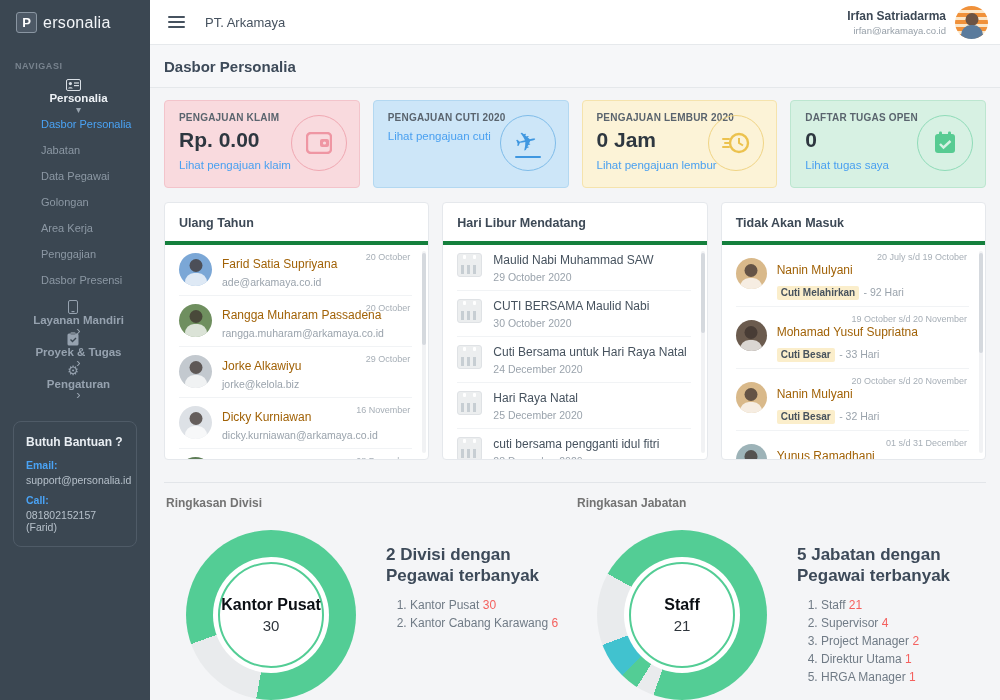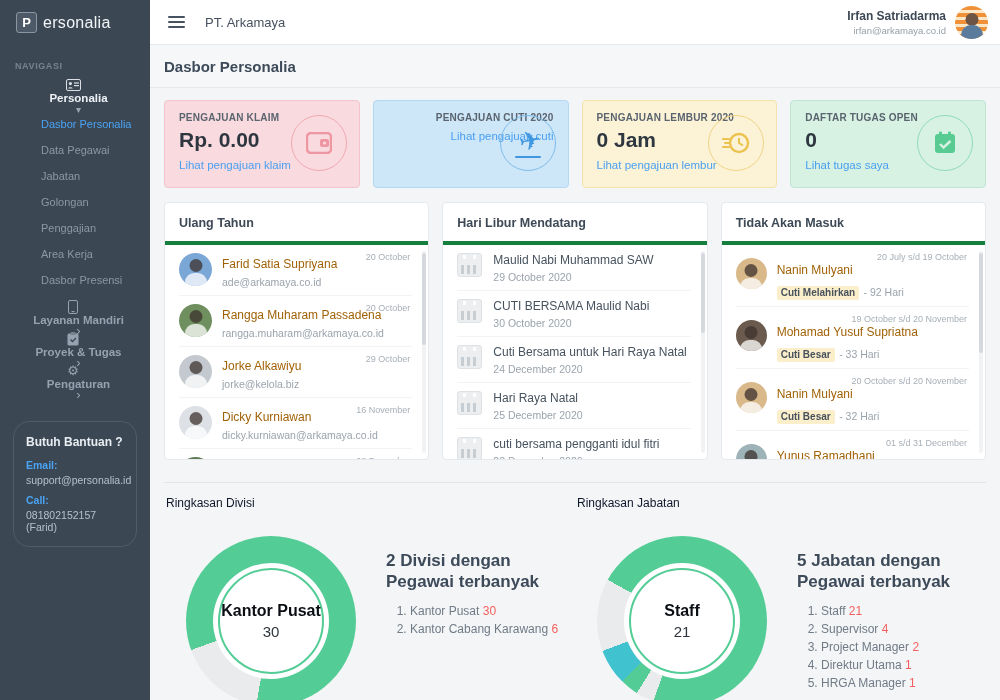--- a/index.html
+++ b/index.html
@@ -16,21 +16,21 @@
   .nav-parent { height:32px; display:flex; align-items:center; padding:0 10px 0 17px; cursor:pointer;flex-direction:column; }
   .nav-parent .ic { width:15px; height:15px; margin-right:11px; flex:none; display:flex; align-items:center; justify-content:center; }
   .nav-parent .lbl { font-size:11.5px; font-weight:bold; color:#96a2af; flex:1; }
   .nav-parent.open .lbl { color:#eef2f6; }
   .chev { color:#9aa5b0; font-size:10px; }
   .chev-r { color:#9aa5b0; font-size:13px; line-height:10px; }
   .subnav { padding:2px 0 6px 0; }
   .subnav-item { display:block; padding:7px 0 7px 41px; font-size:11px; color:#8c98a4; cursor:pointer; text-decoration:none; }
   .subnav-item.active { color:#4aa3f5; }
   .glyph-ic { font-size:13px; color:#96a2af; }
-  .help-box { margin:26px 13px 0 13px; border:1px solid #4f5b67; border-radius:16px; padding:13px 12px; }
+  .help-box { margin:26px 13px 0 13px; border:1px solid #4f5b67; border-radius:8px; padding:13px 12px; }
   .help-title { color:#e9eef3; font-size:12px; font-weight:bold; margin-bottom:10px; }
   .help-label { color:#4aa3f5; font-size:10.5px; font-weight:bold; margin-top:8px; }
   .help-val { color:#b6c0ca; font-size:10.5px; margin-top:3px; }
 
   
   .topbar { position:absolute; left:150px; top:0; right:0; height:45px; background:#fff; border-bottom:1px solid #e6e9ec;
             display:flex; align-items:center; padding:0 12px 0 18px; }
   .burger { width:17px; cursor:pointer; margin-right:20px; }
   .burger div { height:2px; background:#46525f; margin:3px 0; border-radius:1px; }
   .company { font-size:13px; color:#46525f; }
@@ -53,21 +53,21 @@
 
   .cards { display:flex; gap:13px; }
   .card { flex:1; height:88px; border-radius:4px; padding:11px 14px; position:relative; border:1px solid transparent; cursor:pointer; }
   .card-label { font-size:10px; font-weight:bold; color:#5a646e; letter-spacing:.2px; }
   .card-value { font-size:21px; font-weight:bold; color:#2e3740; margin-top:5px; }
   .card-link { font-size:11.5px; color:#4aa0f0; margin-top:7px; display:inline-block; text-decoration:none; }
   .card-iconwrap { position:absolute; right:12px; top:14px; width:56px; height:56px; border-radius:50%;
                    display:flex; align-items:center; justify-content:center; border:1.5px solid; }
   .card.red    { background:#f9dade; border-color:#f3c4cb; }
   .card.red    .card-iconwrap { border-color:#f0a8b2; color:#ef96a3; }
-  .card.blue   { background:#cde6f8; border-color:#b3d8f1;text-align:right; }
+  .card.blue   { background:#cde6f8; border-color:#b3d8f1; }
   .card.blue   .card-iconwrap { border-color:#7fbcе9; border-color:#7fbce9; color:#3f97e0; }
   .card.yellow { background:#fcf3d7; border-color:#f5e3ad; }
   .card.yellow .card-iconwrap { border-color:#f0d485; color:#ecc24e; }
   .card.green  { background:#d7f1e3; border-color:#bce6d0; }
   .card.green  .card-iconwrap { border-color:#8fdbb8; color:#57cb92; }
   .plane-glyph { font-size:26px; transform:rotate(-12deg); display:block; line-height:1; }
   .plane-bar { width:26px; height:2.5px; background:currentColor; border-radius:2px; margin:2px auto 0; }
 
   
   .panels { display:flex; gap:13px; margin-top:14px; }
@@ -105,21 +105,21 @@
   .a-col { margin-left:10px; padding-top:8px; min-width:0; }
   .badge { display:inline-block; background:#fbeecb; color:#47525d; font-size:10px; font-weight:bold; padding:1px 4px 2px; border-radius:2px; }
   .a-dur { font-size:10.5px; color:#9aa3ac; }
   .a-line2 { margin-top:4px; white-space:nowrap; }
   .a-row .avatar-sm { width:31px; height:31px; margin-top:6px; }
 
   
   .divider { border:none; border-top:1px solid #e2e5e9; margin:22px 0 0; }
   .summary { display:flex; margin-top:13px; }
   .sum-half { flex:1; min-width:0; }
-  .sum-label { font-size:12px; font-weight:normal; color:#0f172a; margin:0 0 26px 2px; }
+  .sum-label { font-size:12px; font-weight:bold; color:#737373; margin:0 0 20px 2px; }
   .sum-flex { display:flex; }
   .donut-wrap { width:170px; height:170px; position:relative; flex:none; margin-left:22px; }
   .donut { width:170px; height:170px; border-radius:50%; }
   .donut-hole { position:absolute; inset:27px; background:#fff; border-radius:50%; }
   .donut-ring { position:absolute; inset:32px; border:2px solid #53cd95; border-radius:50%; }
   .donut-center { position:absolute; inset:0; display:flex; flex-direction:column; align-items:center; justify-content:center; }
   .donut-label { font-size:16px; font-weight:bold; color:#0b0f14; }
   .donut-value { font-size:15px; color:#2e353c; margin-top:3px; }
   .sum-text { margin-left:30px; margin-top:14px; }
   .sum-heading { font-size:17px; font-weight:bold; color:#3d4a59; line-height:1.25; max-width:212px; }
@@ -148,25 +148,25 @@
           <rect x="8" y="3.4" width="5" height="1.2" fill="#d9dfe5"></rect>
           <rect x="8" y="6" width="5" height="1.2" fill="#d9dfe5"></rect>
         </svg>
     </span>
     <span class="lbl">Personalia</span>
     <span class="chev">▾</span>
   </div>
 
   <div class="subnav">
     <a class="subnav-item active">Dasbor Personalia</a>
+    <a class="subnav-item">Jabatan</a>
     <a class="subnav-item">Data Pegawai</a>
-    <a class="subnav-item">Jabatan</a>
     <a class="subnav-item">Golongan</a>
+    <a class="subnav-item">Area Kerja</a>
     <a class="subnav-item">Penggajian</a>
-    <a class="subnav-item">Area Kerja</a>
     <a class="subnav-item">Dasbor Presensi</a>
   </div>
 
   <div class="nav-parent">
     <span class="ic">
       <svg width="10" height="14" viewBox="0 0 10 14">
           <rect x="0.5" y="0.5" width="9" height="13" rx="1.5" fill="none" stroke="#96a2af"></rect>
           <rect x="3.5" y="11" width="3" height="1.2" fill="#96a2af"></rect>
         </svg>
     </span>

